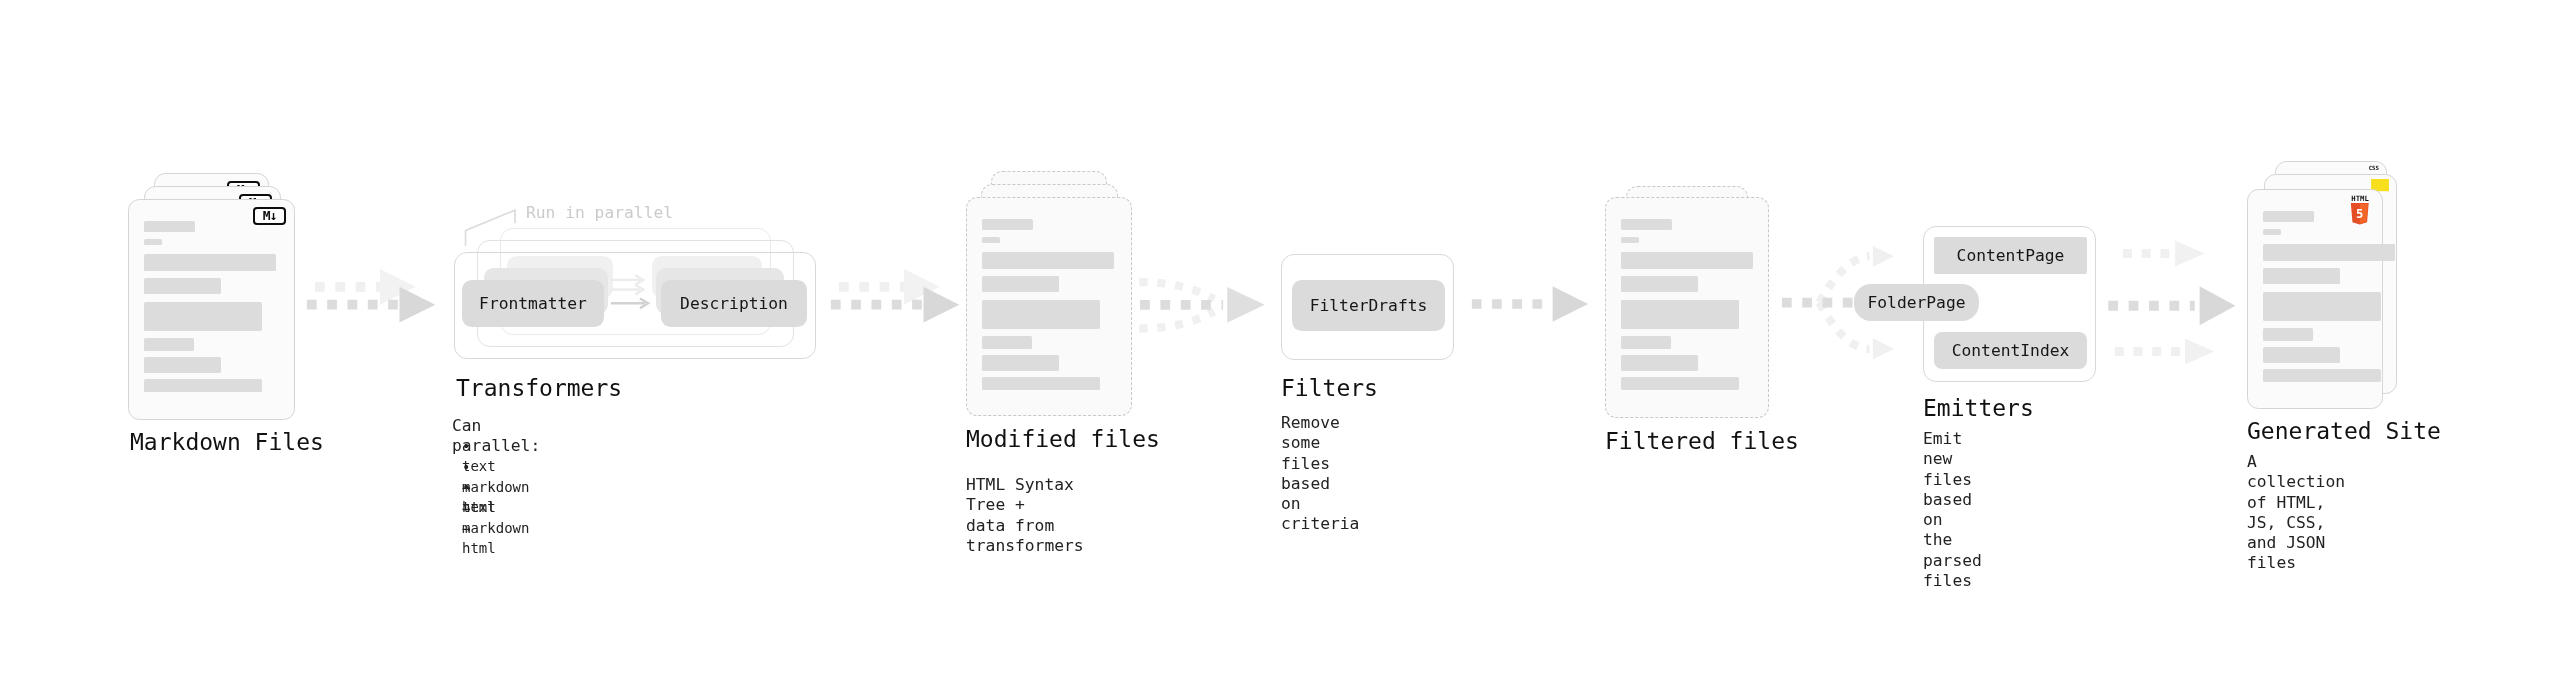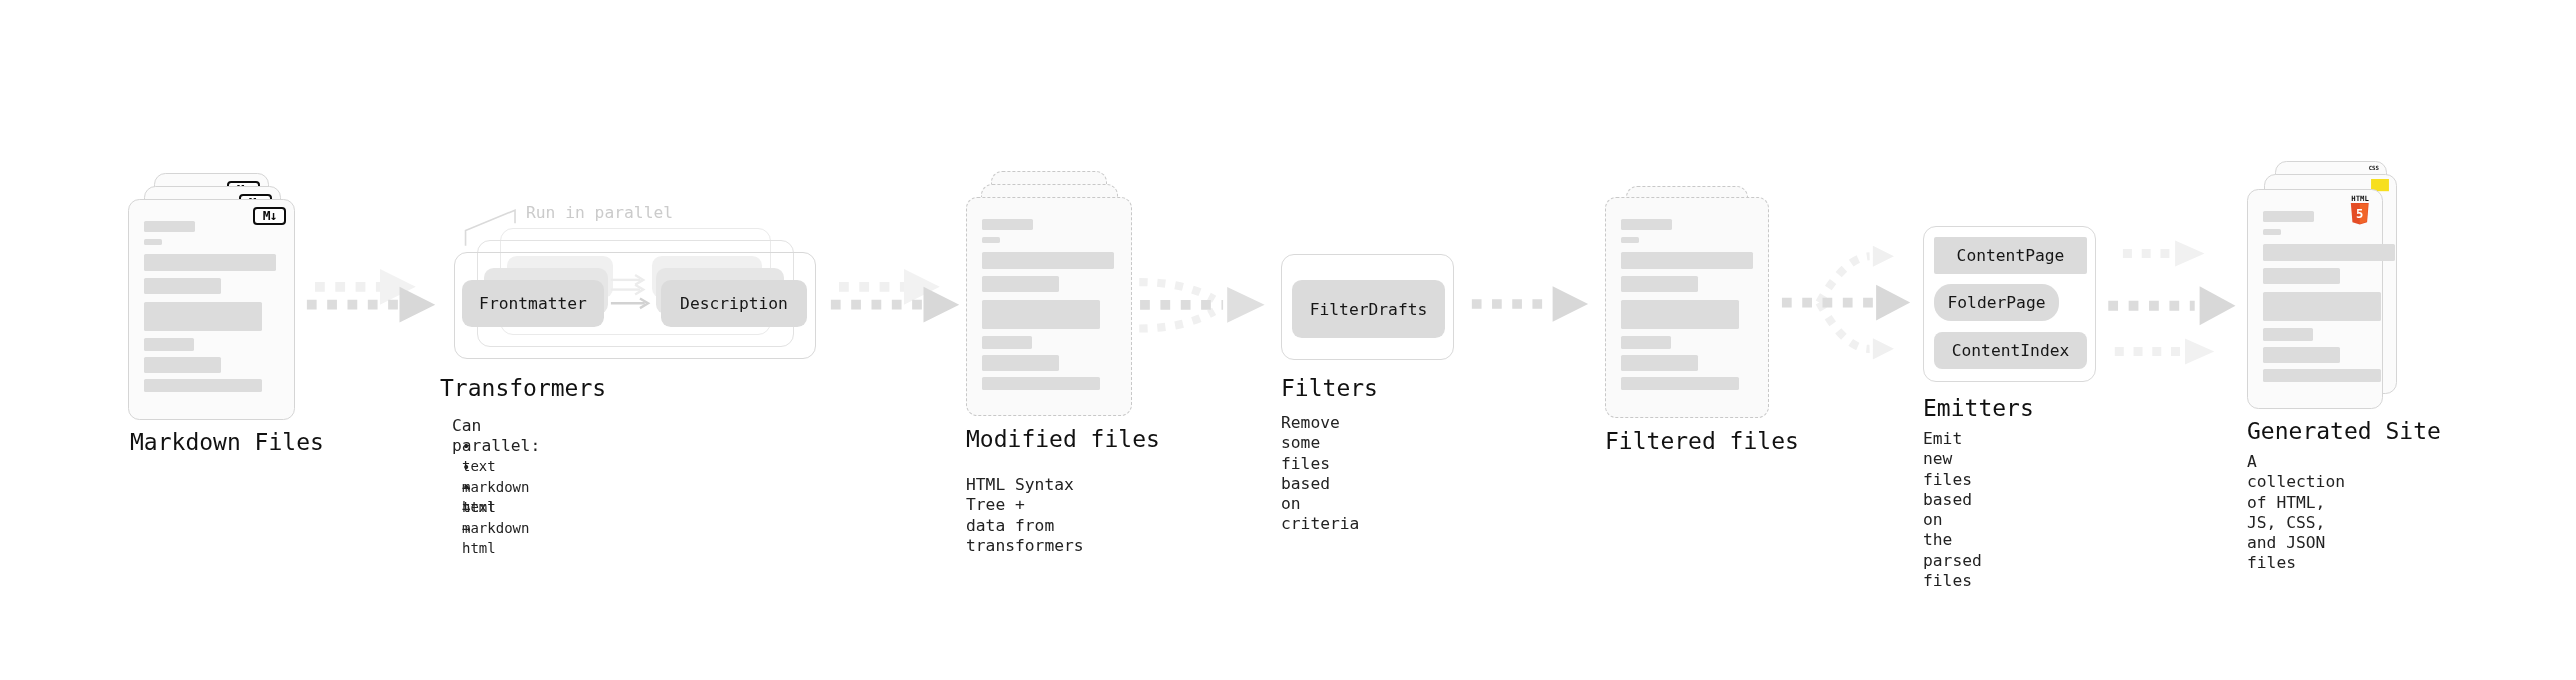--- a/index.html
+++ b/index.html
@@ -106,21 +106,21 @@
 
   <svg style="left:609px;top:271px" width="49" height="42" viewBox="0 0 60 52">
     <line x1="2" y1="11" x2="38" y2="11" stroke="#ececec" stroke-width="3"></line>
     <polyline points="32,5 42,11 32,17" fill="none" stroke="#ececec" stroke-width="3"></polyline>
     <line x1="2" y1="23" x2="38" y2="23" stroke="#ececec" stroke-width="3"></line>
     <polyline points="32,17 42,23 32,29" fill="none" stroke="#ececec" stroke-width="3"></polyline>
     <line x1="2" y1="40" x2="44" y2="40" stroke="#d2d2d2" stroke-width="3"></line>
     <polyline points="38,34 48,40 38,46" fill="none" stroke="#d2d2d2" stroke-width="3"></polyline>
   </svg>
 
-  <div class="heading" style="left:440px;top:375px">Transformers</div>
+  <div class="heading" style="left:456px;top:375px">Transformers</div>
   <div class="subtitle" style="left:452px;top:416px">Can parallel:</div>
   <div class="bullets" style="left:462px;top:436px">• text → text</div>
   <div class="bullets" style="left:462px;top:457px">• markdown → markdown</div>
   <div class="bullets" style="left:462px;top:477px">• html → html</div>
 </div>
 
 <svg style="left:826px;top:267px" width="143" height="59" viewBox="0 0 176 72">
   <line x1="16" y1="24" x2="102" y2="24" stroke="#f0f0f0" stroke-width="12" stroke-dasharray="12 13"></line>
   <polygon points="96,2 96,46 140,24" fill="#f2f2f2"></polygon>
   <line x1="6" y1="46" x2="118" y2="46" stroke="#dcdcdc" stroke-width="12" stroke-dasharray="12 13"></line>
@@ -147,21 +147,21 @@
 
 <svg style="left:1136px;top:273px" width="140" height="67" viewBox="0 0 172 82">
   <path d="M4,11 Q60,11 96,32" fill="none" stroke="#f0f0f0" stroke-width="10" stroke-dasharray="10 12"></path>
   <path d="M4,68 Q60,68 96,47" fill="none" stroke="#f0f0f0" stroke-width="10" stroke-dasharray="10 12"></path>
   <line x1="5" y1="39" x2="107" y2="39" stroke="#dcdcdc" stroke-width="12" stroke-dasharray="12 13"></line>
   <polygon points="112,17 112,61 158,39" fill="#dfdfdf"></polygon>
 </svg>
 
 <div class="abs">
   <div class="panel" style="left:1281px;top:254px;width:173px;height:106px"></div>
-  <div class="gbox" style="left:1292px;top:280px;width:153px;height:58px">
+  <div class="gbox" style="left:1292px;top:280px;width:153px;height:51px">
     <span>FilterDrafts</span>
   </div>
   <div class="heading" style="left:1281px;top:375px">Filters</div>
   <div class="subtitle" style="left:1281px;top:413px">Remove some files based
 on criteria</div>
 </div>
 
 <svg style="left:1468px;top:283px" width="124" height="42" viewBox="0 0 152 52">
   <line x1="4" y1="26" x2="100" y2="26" stroke="#dcdcdc" stroke-width="12" stroke-dasharray="12 13"></line>
   <polygon points="104,4 104,48 148,26" fill="#d8d8d8"></polygon>
@@ -189,21 +189,21 @@
   <polygon points="114,126 114,152 140,139" fill="#f0f0f0"></polygon>
   <line x1="2" y1="82" x2="116" y2="82" stroke="#dcdcdc" stroke-width="12" stroke-dasharray="12 13"></line>
   <polygon points="118,60 118,104 160,82" fill="#d8d8d8"></polygon>
 </svg>
 
 <div class="abs">
   <div class="panel" style="left:1923px;top:226px;width:173px;height:156px"></div>
   <div class="gbox" style="left:1934px;top:237px;width:153px;height:37px;border-radius:2px">
     <span>ContentPage</span>
   </div>
-  <div class="gbox" style="left:1934px;top:284px;width:125px;height:37px;border-radius:17px">
+  <div class="gbox" style="left:1854px;top:284px;width:125px;height:37px;border-radius:17px">
     <span>FolderPage</span>
   </div>
   <div class="gbox" style="left:1934px;top:332px;width:153px;height:37px;border-radius:8.1px">
     <span>ContentIndex</span>
   </div>
   <div class="heading" style="left:1923px;top:395px">Emitters</div>
   <div class="subtitle" style="left:1923px;top:429px">Emit new files based on
 the parsed files</div>
 </div>
 

